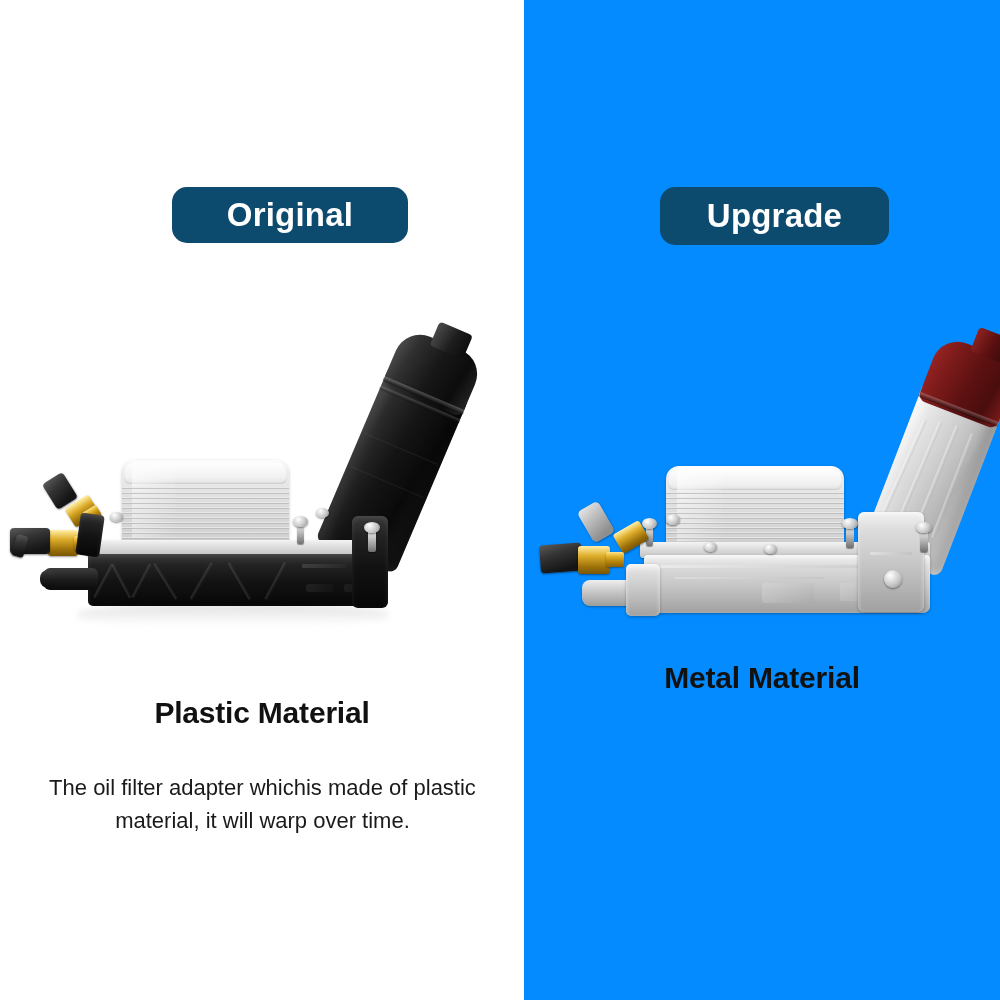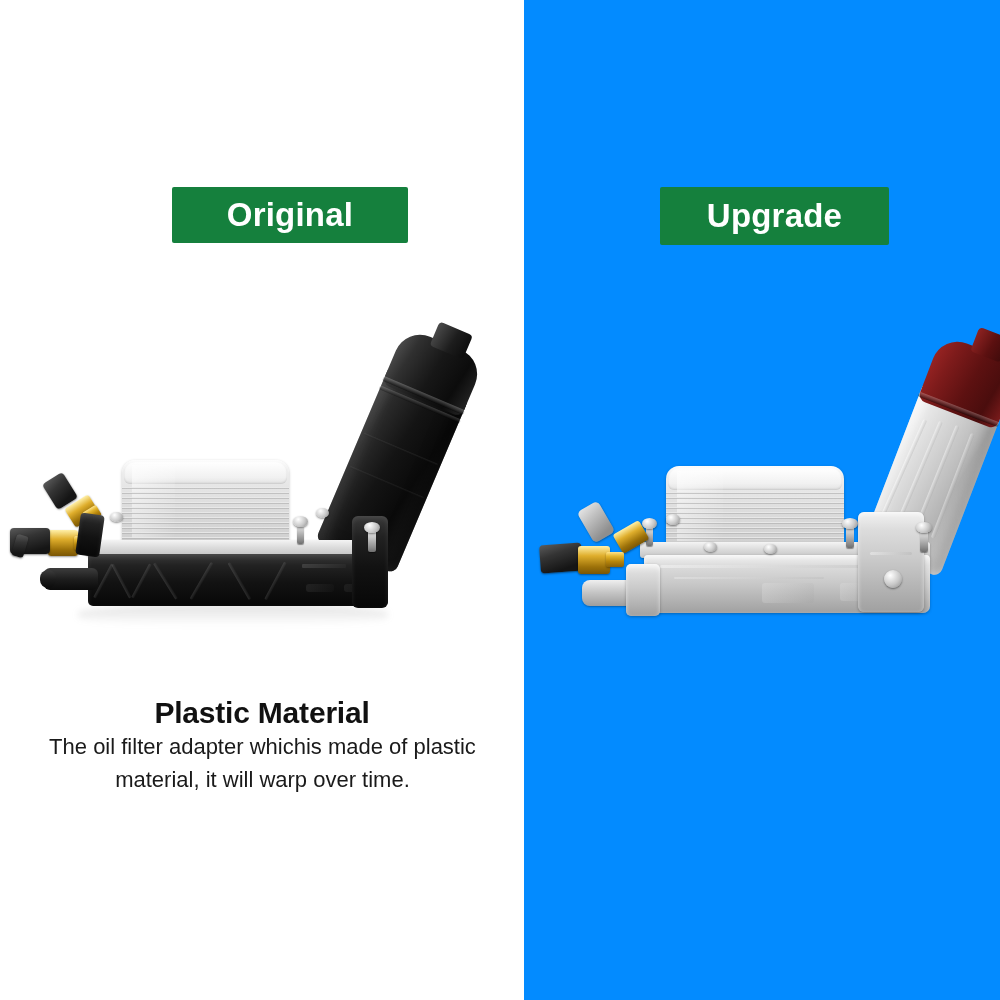--- a/index.html
+++ b/index.html
@@ -23,22 +23,22 @@
     font-size:57px;line-height:64px;
     font-weight:700;letter-spacing:-0.5px;
     color:#0d0d0d;
     white-space:nowrap;
     z-index:30;
   }
 
   
   .badge{
     position:absolute;
-    background:#15803d;
-    border-radius:2px;
+    background:#0c4a6e;
+    border-radius:15px;
     color:#ffffff;
     font-size:33px;
     font-weight:700;
     display:flex;align-items:center;justify-content:center;
     z-index:20;
     letter-spacing:0.2px;
   }
   #badge-original{left:172px;top:187px;width:236px;height:56px;}
   #badge-upgrade{left:660px;top:187px;width:229px;height:58px;}
 
@@ -47,21 +47,21 @@
     position:absolute;text-align:center;
     font-size:30px;font-weight:700;color:#111;
     letter-spacing:-0.2px;
   }
   .cap-body{
     position:absolute;text-align:center;
     font-size:22px;line-height:33px;color:#1a1a1a;
     font-weight:400;
   }
   #left-cap-title{left:12px;top:696px;width:500px;text-align:center;}
-  #left-cap-body{left:20px;top:730px;width:485px;}
+  #left-cap-body{left:20px;top:771px;width:485px;}
   #right-cap-title{left:534px;top:661px;width:456px;}
   #right-cap-body{left:530px;top:742px;width:465px;}
 
   
   .product{position:absolute;z-index:10;}
   #product-left{left:0px;top:300px;width:500px;height:330px;}
   #product-right{left:540px;top:300px;width:460px;height:330px;} 
 
   
   .cooler{
@@ -373,14 +373,15 @@
     <div class="brass-hex" style="left:38px;top:246px;width:32px;height:28px;"></div>
     <div class="brass" style="left:66px;top:252px;width:18px;height:15px;"></div>
 
     <div class="sensor-barrel" style="left:42px;top:280px;width:56px;height:26px;border-radius:8px;"></div>
     <div class="alu-body" style="left:86px;top:264px;width:34px;height:52px;border-radius:5px;"></div>
   </div>
 
   <div class="cap-title" id="left-cap-title">Plastic Material</div>
   <div class="cap-body" id="left-cap-body">The oil filter adapter whichis made of plastic material, it will warp over time.</div>
 
+  <div class="cap-title" id="right-cap-title">Metal Material</div>
 
 </div>
 
 </body></html>

